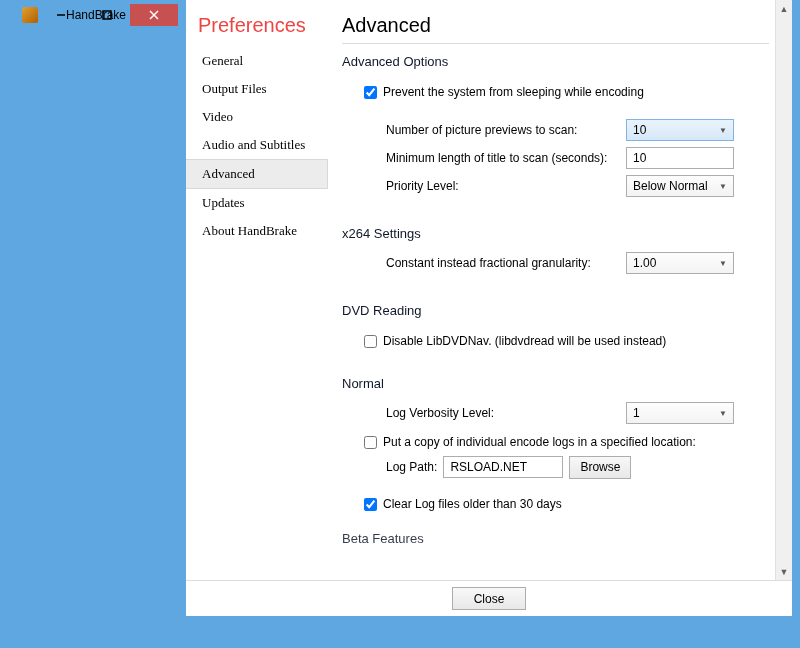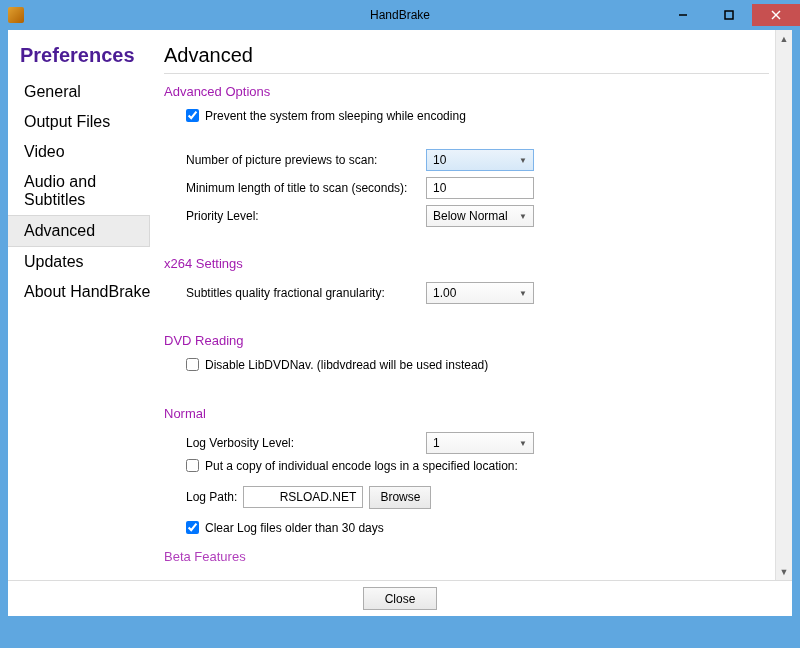--- a/index.html
+++ b/index.html
@@ -7,21 +7,21 @@
     margin: 0; padding: 0;
     width: 800px; height: 648px;
     font-family: "Segoe UI", Tahoma, sans-serif;
     font-size: 12px;
     background: #5fa7e0;
     overflow: hidden;
   }
   .window {
     width: 800px; height: 624px;
     background: #5fa7e0;
-    display: flex; flex-direction: column;
+    display: flex;  padding-left: 14px;
   }
   .titlebar {
     height: 30px;
     display: flex; align-items: center;
     background: #5fa7e0;
     position: relative;
   }
   .titlebar .icon {
     width: 16px; height: 16px;
     margin-left: 8px;
@@ -76,29 +76,30 @@
     color:#606060; font-size:9px;
   }
   .scrollbar .arrow.up { top:0; }
   .scrollbar .arrow.down { bottom:0; }
   .sidebar {
     width: 146px;
     padding: 14px 0 0 0;
   }
   .sidebar h1 {
     font-size: 20px;
-    font-weight: 700;
+    font-weight: 400;
     margin: 0 0 10px 12px;
-    color: #4c1d95;
+    color: #ef4444;
   }
   .navitem {
     padding: 6px 0 6px 16px;
-    font-size: 16px;
+    font-size: 13px;
     color: #000;
     cursor: default;
+    font-family: Liberation Serif, serif;
   }
   .navitem.selected {
     background: #ececec;
     border: 1px solid #d8d8d8;
     border-left: none;
     margin-right: 4px;
   }
   .main {
     flex: 1;
     padding: 14px 6px 0 10px;
@@ -111,36 +112,37 @@
     margin: 0 0 6px 0;
   }
   .hr {
     border: none;
     border-top: 1px solid #dcdcdc;
     margin: 0 0 10px 0;
   }
   .section-title {
     font-size: 13px;
     margin: 14px 0 10px 0;
-    color: #a21caf;
+    color: #0f172a;
   }
   .section-title.first { margin-top: 0; }
   .row {
     display: flex;
     align-items: center;
     margin: 4px 0 4px 22px;
     min-height: 24px;
   }
   .row .label {
     width: 240px;
     font-size: 12px;
+    margin-left: 22px;
   }
   .row .label.short { width: auto; margin-right: 6px; }
   .chkrow {
-    display: flex; align-items: flex-start;
+    display: flex; align-items: flex-end;
     margin: 1px 0 1px 22px;
     min-height: 20px;
   }
   input[type=checkbox] {
     width: 13px; height: 13px;
     margin: 0 6px 0 0;
   }
   .select, .textin {
     width: 108px;
     height: 22px;
@@ -157,21 +159,21 @@
   }
   .select .caret {
     position: absolute; right: 6px; top: 50%; transform: translateY(-50%);
     font-size: 8px; color: #555;
   }
   .textin {
     background: #fff;
     padding: 0 6px;
   }
   .textin.wide { width: 108px; }
-  .textin.path { width: 120px; justify-content: flex-end; }
+  .textin.path { width: 120px; }
   .btn {
     height: 23px;
     padding: 0 10px;
     border: 1px solid #adadad;
     background: linear-gradient(#f8f8f8,#e8e8e8);
     font-size: 12px;
     display: inline-flex; align-items: center; justify-content: center;
     cursor: default;
   }
   .btn + .btn { margin-left: 4px; }
@@ -257,21 +259,21 @@
         <div class="row">
           <span class="label">Priority Level:</span>
           <div class="select">
             <span>Below Normal</span>
             <span class="caret">▼</span>
           </div>
         </div>
 
         <div class="section-title" style="margin-top:28px">x264 Settings</div>
         <div class="row">
-          <span class="label">Subtitles quality fractional granularity:</span>
+          <span class="label">Constant instead fractional granularity:</span>
           <div class="select">
             <span>1.00</span>
             <span class="caret">▼</span>
           </div>
         </div>
 
         <div class="section-title" style="margin-top:28px">DVD Reading</div>
         <div class="chkrow">
           <input type="checkbox" style="">
           <span>Disable LibDVDNav. (libdvdread will be used instead)</span>
@@ -300,21 +302,21 @@
         </div>
 
         <div class="btnrow">
         </div>
 
         <div class="chkrow" style="margin-top:0">
           <input type="checkbox" checked="" style="">
           <span>Clear Log files older than 30 days</span>
         </div>
 
-        <div class="section-title" style="margin-top:8px; opacity:.85">Beta Features</div>
+        <div class="section-title" style="margin-top:20px; opacity:.85">Beta Features</div>
 
       </div>
 
       <div class="scrollbar">
         <div class="arrow up">▲</div>
         <div class="arrow down">▼</div>
       </div>
 
     </div>
 

